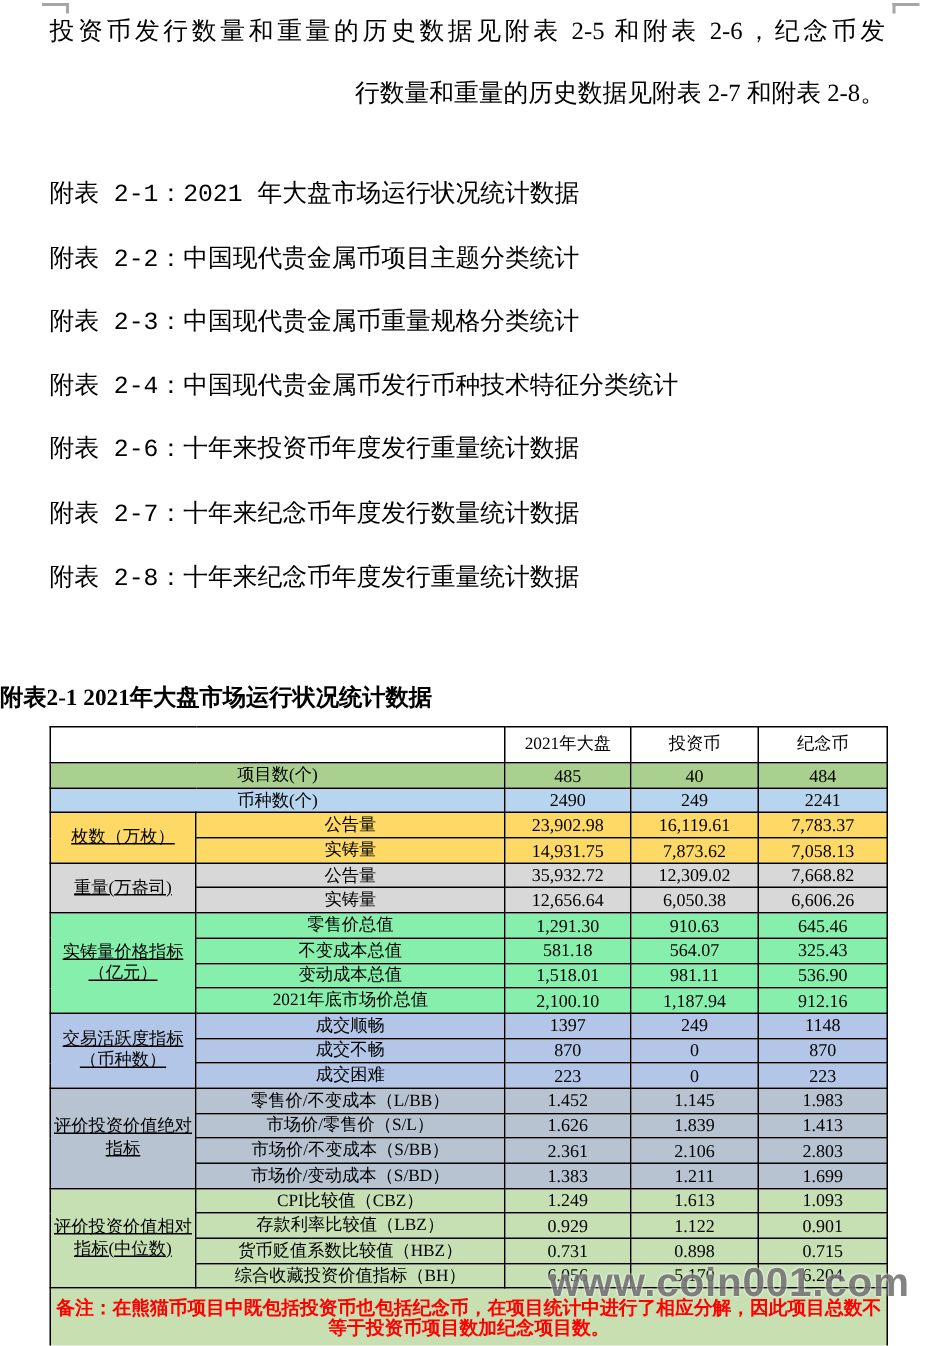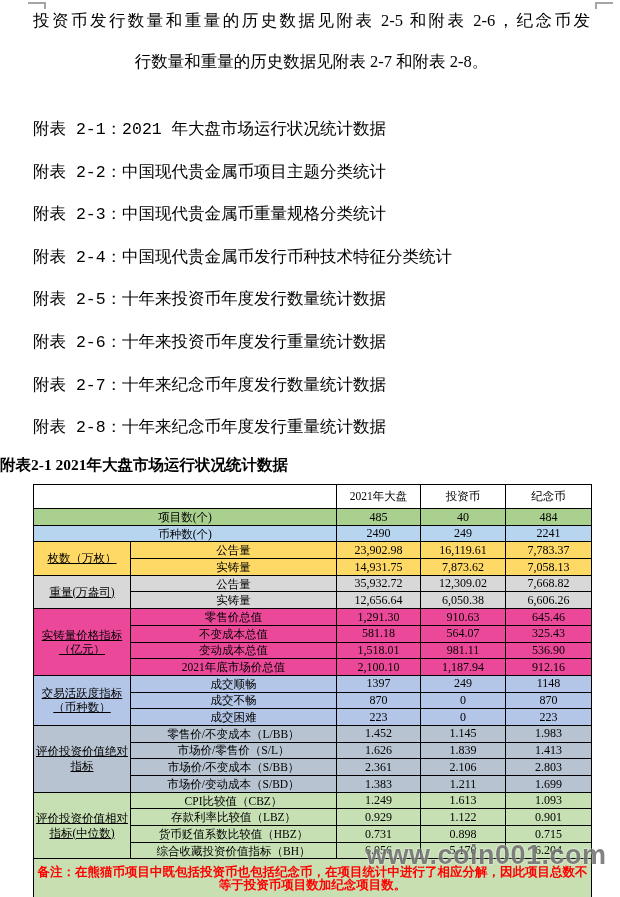--- a/index.html
+++ b/index.html
@@ -9,41 +9,41 @@
   }
   
   .crop{position:absolute;background:#a6a6a6;}
   .crop.l{left:28px;top:2px;width:18px;height:2px;}
   .crop.l:after{content:"";position:absolute;right:0;top:0;width:2px;height:7px;background:#a6a6a6;}
   .crop.r{left:595px;top:2px;width:18px;height:2px;}
   .crop.r:before{content:"";position:absolute;left:0;top:0;width:2px;height:7px;background:#a6a6a6;}
 
   .intro{position:absolute;left:33px;top:0;width:557px;font-size:16.5px;line-height:41px;}
   .intro .l1{text-align:justify;text-align-last:justify;}
-  .intro .l2{text-align:center;}
+  .intro .l2{text-align:right;}
 
   .appendix-list{position:absolute;left:33px;top:109px;width:560px;list-style:none;margin:0;padding:0;}
   .appendix-list li{font-size:16.5px;line-height:42.6px;white-space:nowrap;font-family:Liberation Mono, monospace;}
 
   .tbl-title{position:absolute;left:0;top:455px;width:620px;text-align:left;
     font-weight:bold;font-size:15.5px;}
 
   table.stats{position:absolute;left:33px;top:484px;width:558px;border-collapse:collapse;
     table-layout:fixed;font-size:11.5px;}
   table.stats td{border:1px solid #000;padding:0 2px;text-align:center;vertical-align:middle;
     line-height:1.05;overflow:hidden;}
   table.stats tr{height:16.7px;}
   table.stats tr.hdr{height:24px;}
   table.stats td.v{font-size:12px;font-family:"Liberation Serif",serif;}
   table.stats td.gl{line-height:1.25;text-decoration:underline;}
   .c-green td{background:#A9D08E;}
   .c-blue  td{background:#B7D5EE;}
   .c-yellow td{background:#FFD966;}
   .c-gray  td{background:#D8D8D8;}
-  .c-peach td{background:#ec4899;}
+  .c-peach td{background:#86efac;}
   .c-peri  td{background:#B4C6E7;}
   .c-slate td{background:#B7C3D1;}
   .c-lgreen td{background:#C6E0B4;}
   td.note{background:#C8DFB2;color:#FF0000;font-weight:bold;text-align:left;
     font-size:12.5px;line-height:19px;padding:1px 4px;}
 
   .watermark{position:absolute;left:366px;top:840px;font-family:"Liberation Sans",sans-serif;
     font-weight:bold;font-size:27px;letter-spacing:0.5px;color:#737373;opacity:0.88;
     text-shadow:0 0 2px #ffffff,0 0 1px #ffffff;pointer-events:none;white-space:nowrap;}
 </style>
@@ -56,21 +56,20 @@
 <div class="intro">
   <div class="l1">投资币发行数量和重量的历史数据见附表 2-5 和附表 2-6，纪念币发</div>
   <div class="l2">行数量和重量的历史数据见附表 2-7 和附表 2-8。</div>
 </div>
 
 <ul class="appendix-list">
   <li>附表 2-1：2021 年大盘市场运行状况统计数据</li>
   <li>附表 2-2：中国现代贵金属币项目主题分类统计</li>
   <li>附表 2-3：中国现代贵金属币重量规格分类统计</li>
   <li>附表 2-4：中国现代贵金属币发行币种技术特征分类统计</li>
-  <li>附表 2-5：十年来投资币年度发行数量统计数据</li>
   <li>附表 2-6：十年来投资币年度发行重量统计数据</li>
   <li>附表 2-7：十年来纪念币年度发行数量统计数据</li>
   <li>附表 2-8：十年来纪念币年度发行重量统计数据</li>
 </ul>
 
 <div class="tbl-title">附表2-1 2021年大盘市场运行状况统计数据</div>
 
 <table class="stats">
   <colgroup>
     <col style="width:97px">

